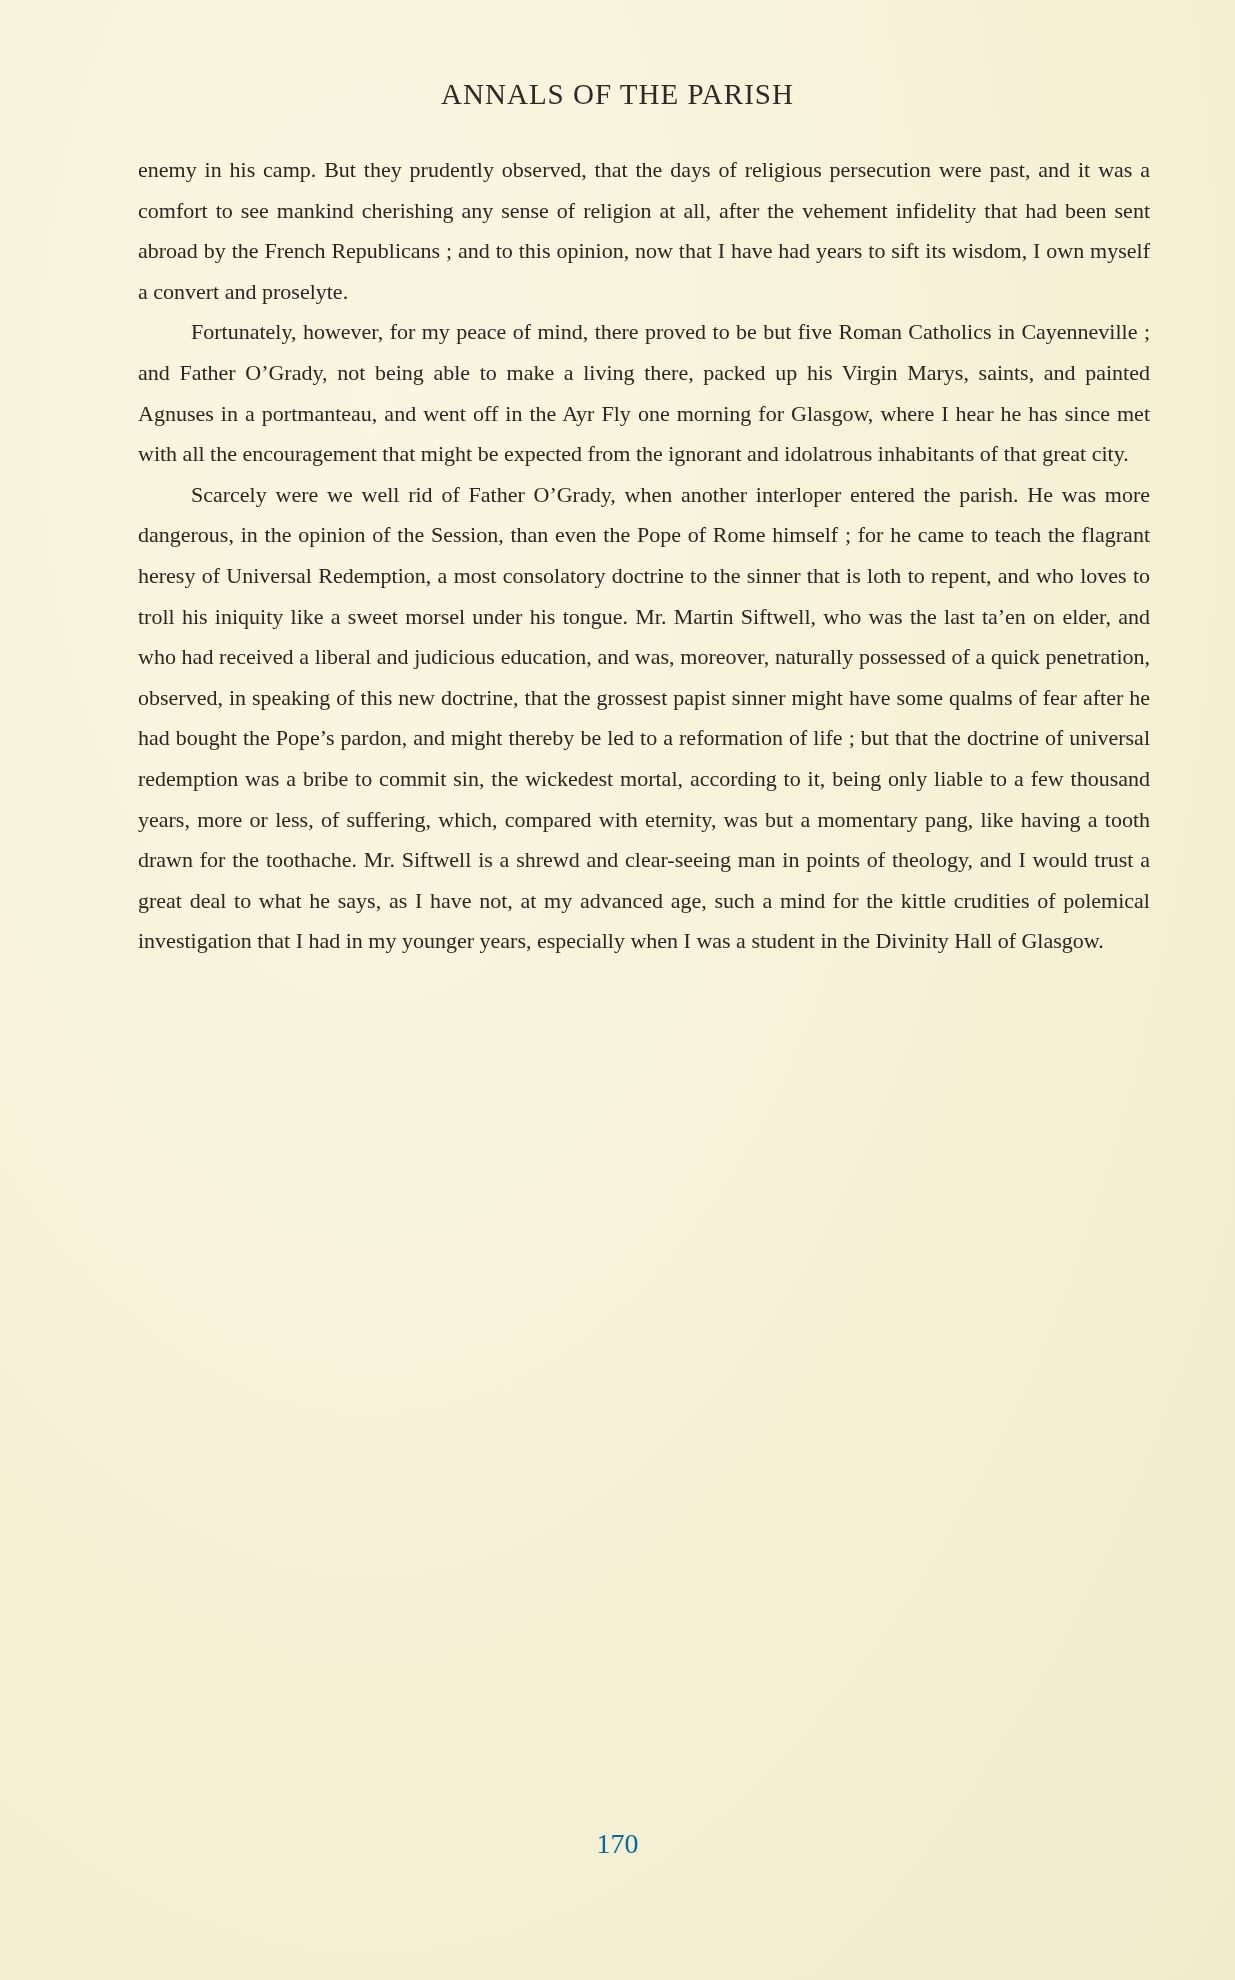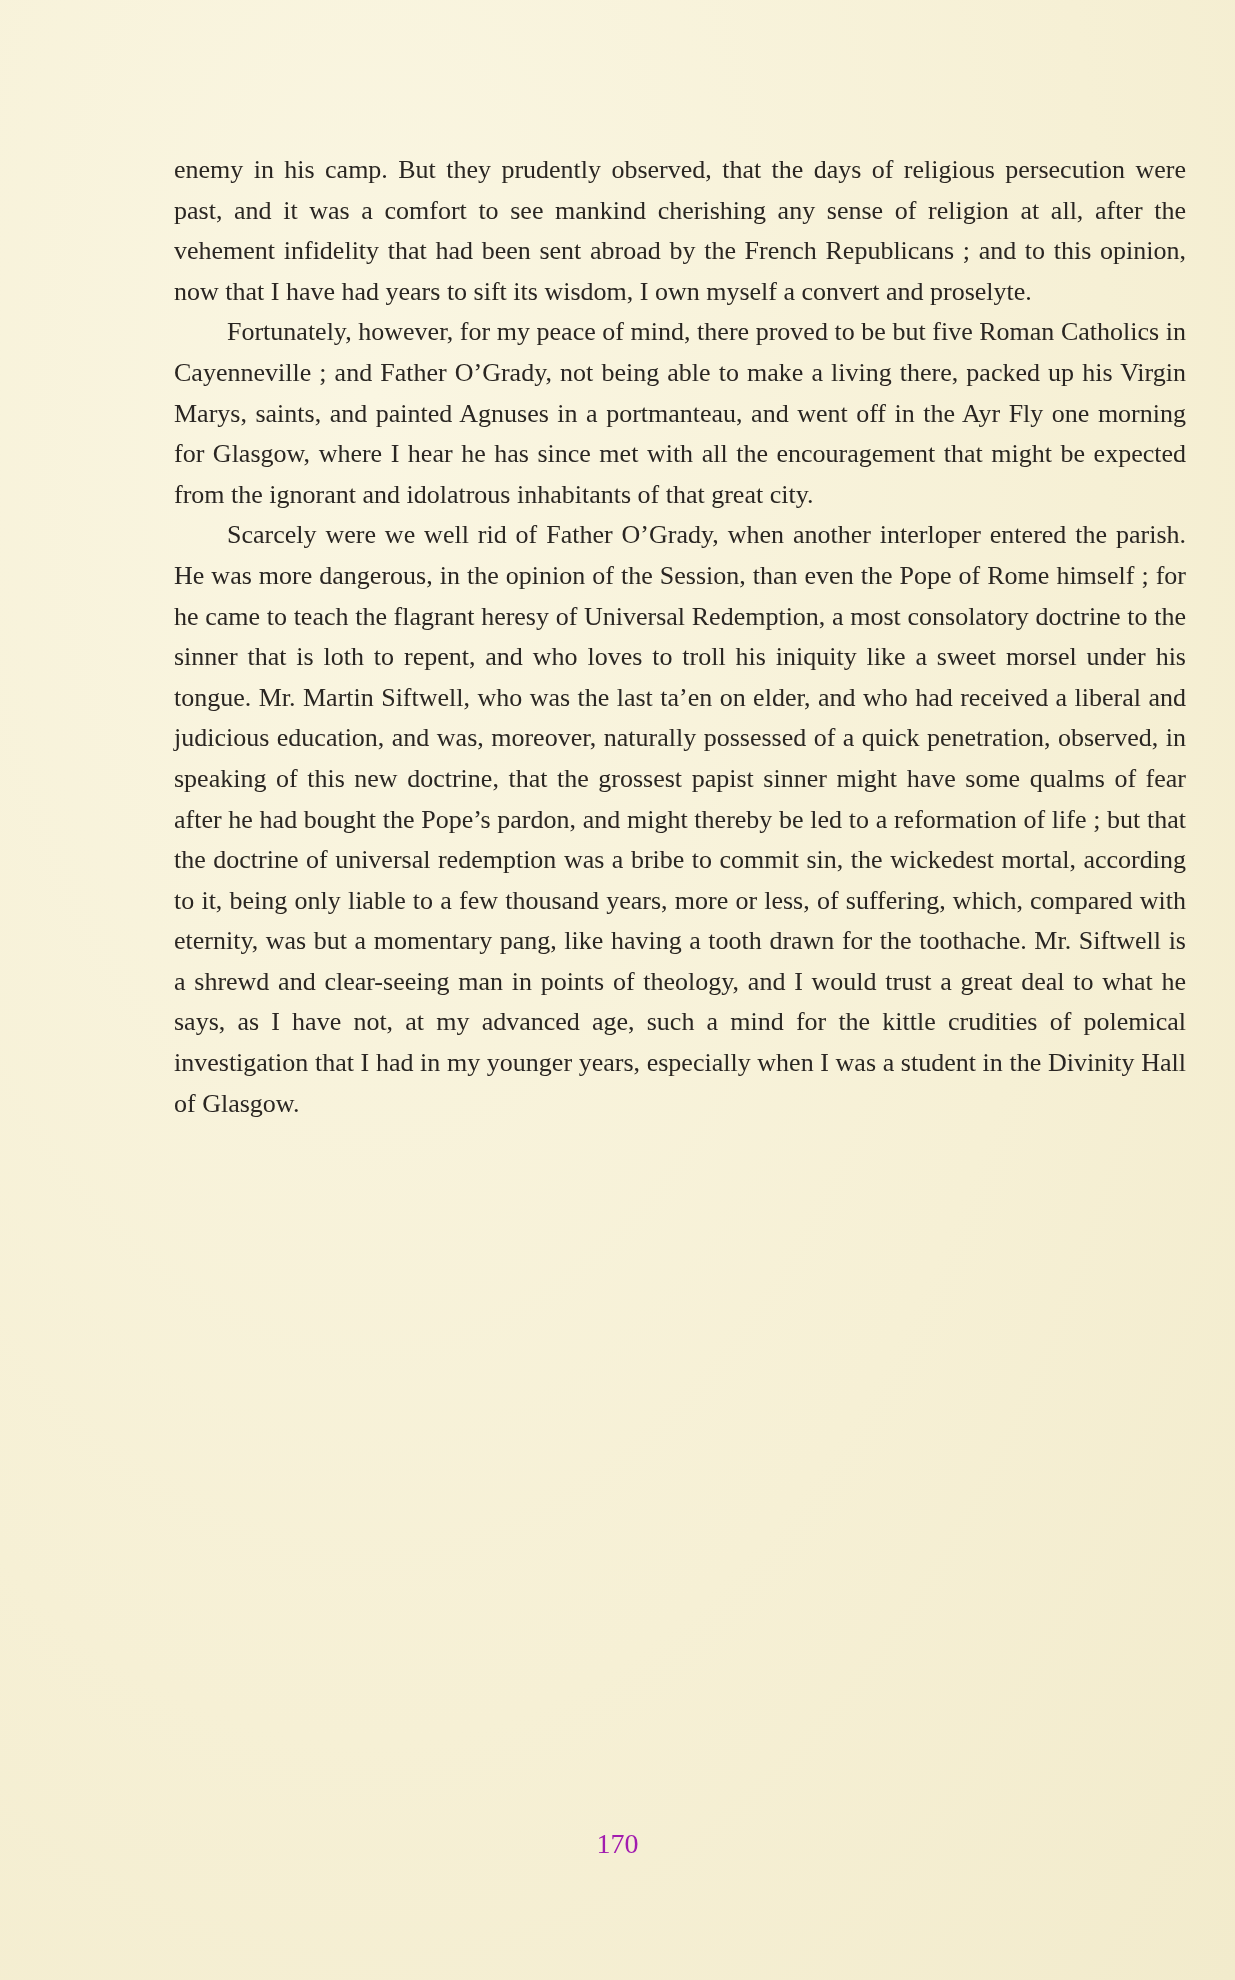--- a/index.html
+++ b/index.html
@@ -31,47 +31,47 @@
       text-align: center;
       font-size: 29px;
       letter-spacing: 1px;
       color: #2e2a26;
     }
     .body-text {
       position: absolute;
       left: 138px;
       top: 150px;
       width: 1012px;
-      font-size: 26px;
+      font-size: 22px;
       line-height: 40.6px;
       text-align: justify;
       color: #2a2622;
-      margin-left: 36px;
     }
     .body-text p {
       margin: 0;
       text-indent: 53px;
     }
     .body-text p.cont {
       text-indent: 0;
     }
     .folio {
       position: absolute;
       top: 1828px;
       left: 0;
       width: 1235px;
       text-align: center;
       font-size: 28px;
-      color: #a21caf;
+      color: #0369a1;
     }
   </style>
 </head>
 <body>
 
 <div class="page">
+  <div class="running-head">ANNALS OF THE PARISH</div>
 
   <div class="body-text">
     <p class="cont">enemy in his camp.  But they prudently observed, that the days of religious persecution were past, and it was a comfort to see mankind cherishing any sense of religion at all, after the vehement infidelity that had been sent abroad by the French Republicans ; and to this opinion, now that I have had years to sift its wisdom, I own myself a convert and proselyte.</p>
     <p>Fortunately, however, for my peace of mind, there proved to be but five Roman Catholics in Cayenneville ; and Father O’Grady, not being able to make a living there, packed up his Virgin Marys, saints, and painted Agnuses in a portmanteau, and went off in the Ayr Fly one morning for Glasgow, where I hear he has since met with all the encouragement that might be expected from the ignorant and idolatrous inhabitants of that great city.</p>
     <p>Scarcely were we well rid of Father O’Grady, when another interloper entered the parish.  He was more dangerous, in the opinion of the Session, than even the Pope of Rome himself ; for he came to teach the flagrant heresy of Universal Redemption, a most consolatory doctrine to the sinner that is loth to repent, and who loves to troll his iniquity like a sweet morsel under his tongue.  Mr. Martin Siftwell, who was the last ta’en on elder, and who had received a liberal and judicious education, and was, moreover, naturally possessed of a quick penetration, observed, in speaking of this new doctrine, that the grossest papist sinner might have some qualms of fear after he had bought the Pope’s pardon, and might thereby be led to a reformation of life ; but that the doctrine of universal redemption was a bribe to commit sin, the wickedest mortal, according to it, being only liable to a few thousand years, more or less, of suffering, which, compared with eternity, was but a momentary pang, like having a tooth drawn for the toothache. Mr. Siftwell is a shrewd and clear-seeing man in points of theology, and I would trust a great deal to what he says, as I have not, at my advanced age, such a mind for the kittle crudities of polemical investigation that I had in my younger years, especially when I was a student in the Divinity Hall of Glasgow.</p>
   </div>
 
   <div class="folio">170</div>
 </div>
 

